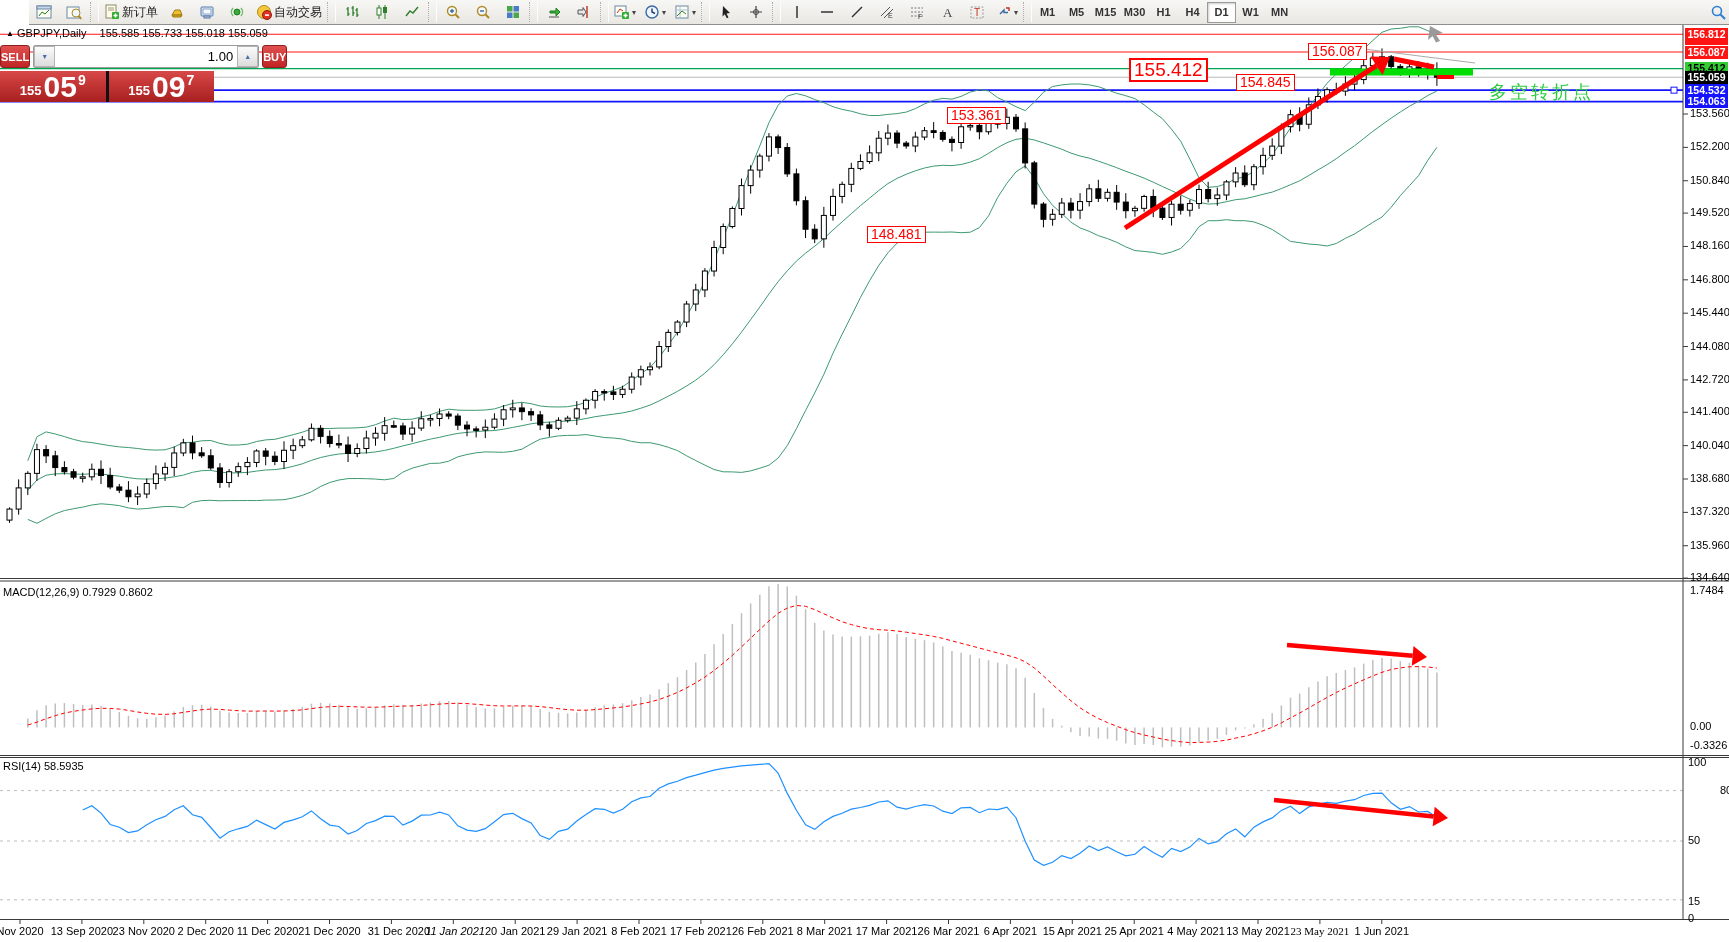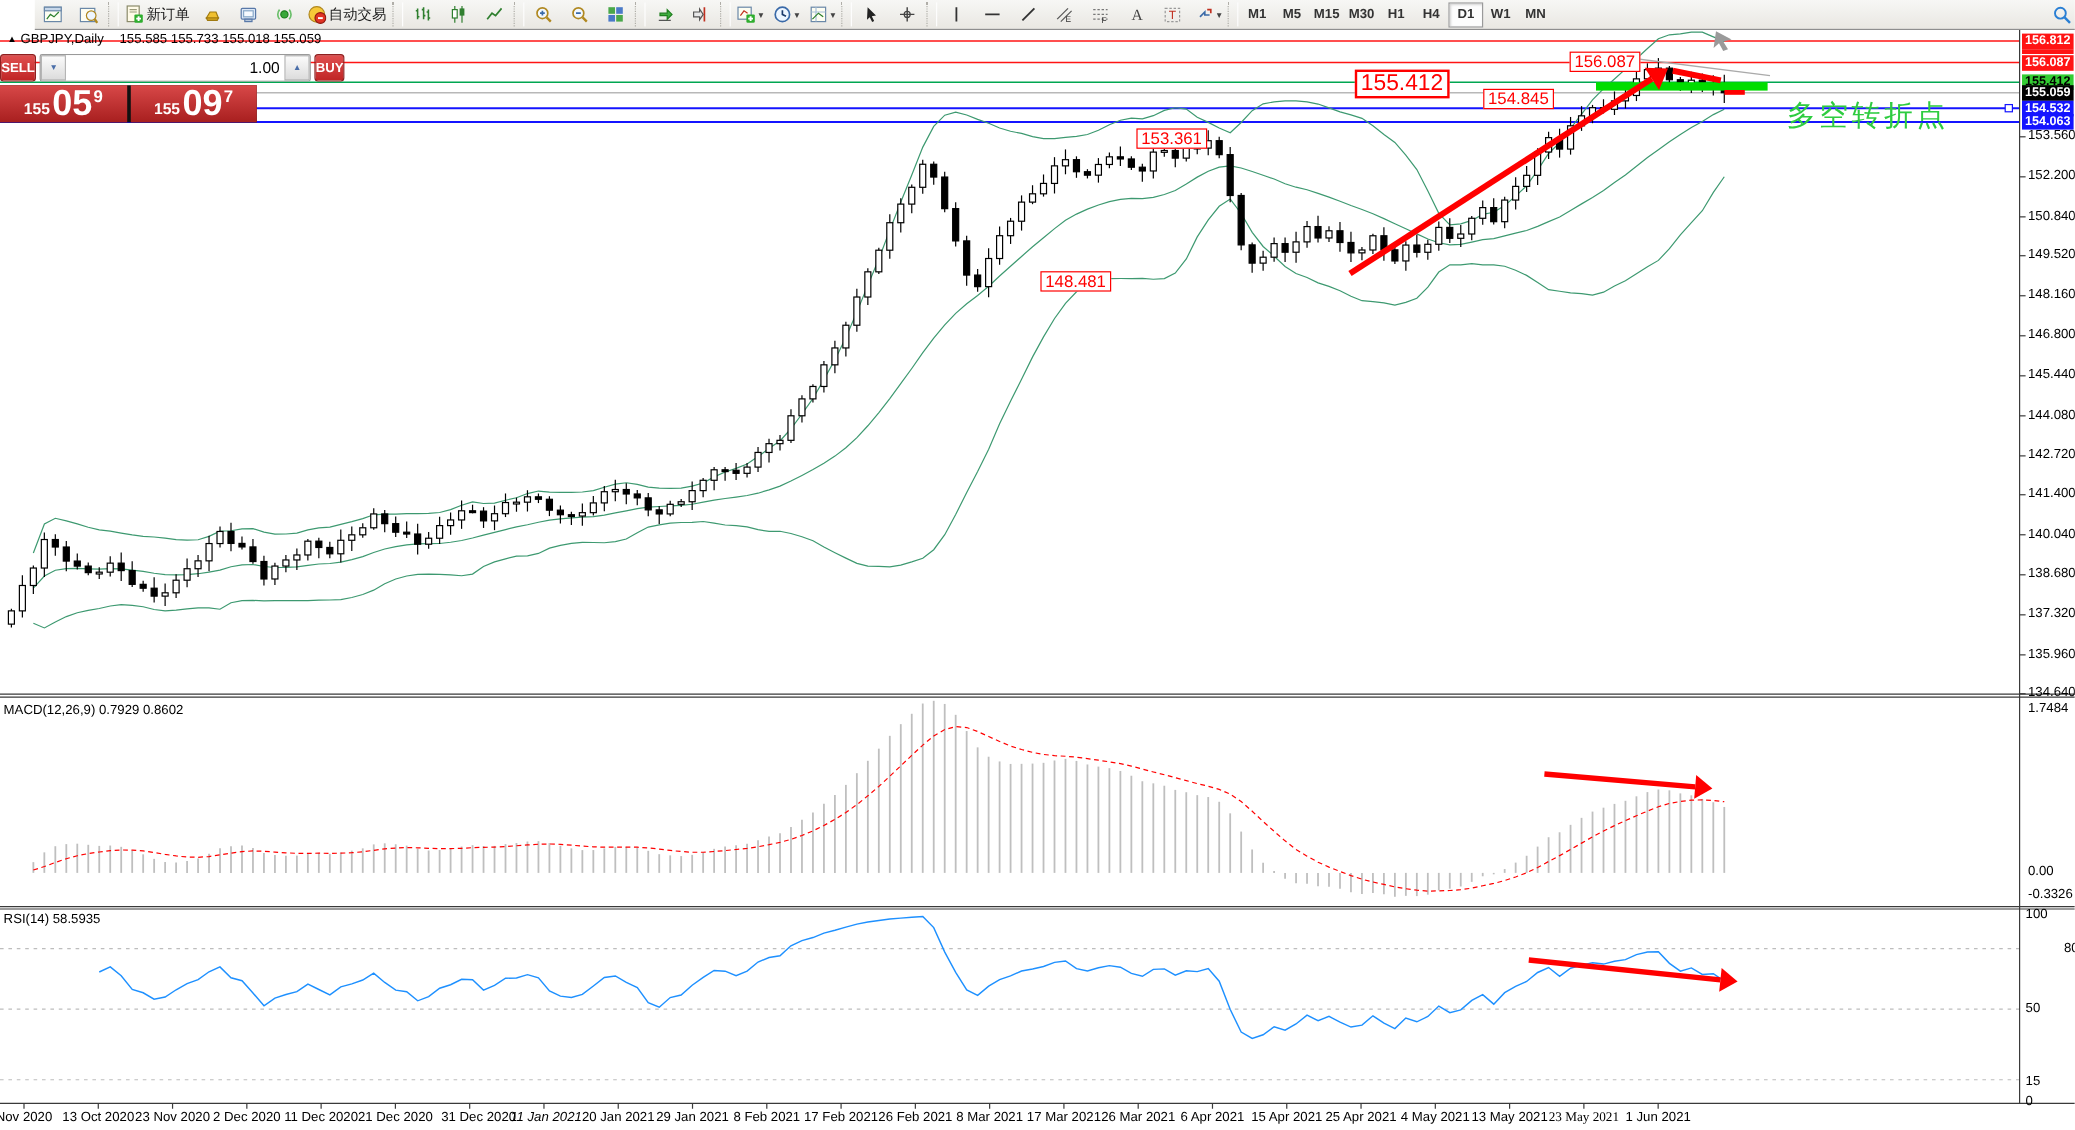--- a/index.html
+++ b/index.html
@@ -30,21 +30,21 @@
   .tick-label{position:absolute;z-index:6;font-size:11px;color:#000;white-space:nowrap;}
   .price-badge{position:absolute;left:1685px;width:43px;height:13px;z-index:7;color:#fff;
                font-size:10.5px;font-weight:bold;text-align:center;line-height:13px;}
   .date-label{position:absolute;top:925px;z-index:6;font-size:11px;color:#000;
               transform:translateX(-50%);white-space:nowrap;}
   
   .plabel{position:absolute;z-index:12;background:#fff;border:2px solid #ff0000;color:#ff0000;
           padding:0 3px;line-height:1.05;white-space:nowrap;}
   .plabel.small{font-size:14px;border-width:1px;}
   .plabel.large{font-size:19px;}
-  .green-note{position:absolute;z-index:12;font-size:24px;letter-spacing:3px;white-space:nowrap;}
+  .green-note{position:absolute;z-index:12;font-size:18px;letter-spacing:3px;white-space:nowrap;}
   
   .trade-widget{position:absolute;left:0;top:45px;width:214px;z-index:20;}
   .tw-row1{display:flex;align-items:flex-start;height:24px;gap:3px;}
   .tw-btn{height:21px;border-radius:3px;border:1px solid #8f1f1f;color:#fff;font-size:11px;
           font-weight:bold;display:flex;align-items:center;justify-content:center;
           background:linear-gradient(#e05050,#c02525);}
   .tw-sell{width:44px;}
   .tw-buy{width:44px;}
   .tw-spin{flex:1;height:21px;background:#fff;border:1px solid #9a9a9a;border-radius:2px;
            display:flex;align-items:stretch;}
@@ -908,21 +908,21 @@
 <div class="price-badge" style="top: 95.1614px; background: rgb(20, 20, 255); color: rgb(255, 255, 255);">154.063</div>
 <div class="tick-label" style="left: 1690px; top: 584px;">1.7484</div>
 <div class="tick-label" style="left: 1690px; top: 720px;">0.00</div>
 <div class="tick-label" style="left: 1690px; top: 739px;">-0.3326</div>
 <div class="tick-label" style="left: 1688px; top: 756px;">100</div>
 <div class="tick-label" style="left: 1688px; top: 784px; margin-left: 32px;">80</div>
 <div class="tick-label" style="left: 1688px; top: 834px;">50</div>
 <div class="tick-label" style="left: 1688px; top: 895px;">15</div>
 <div class="tick-label" style="left: 1688px; top: 912px;">0</div>
 <div class="date-label" style="left: 20px;">Nov 2020</div>
-<div class="date-label" style="left: 81.9px;">13 Oct 2020</div>
+<div class="date-label" style="left: 81.9px;">13 Sep 2020</div>
 <div class="date-label" style="left: 143.8px;">23 Nov 2020</div>
 <div class="date-label" style="left: 205.7px;">2 Dec 2020</div>
 <div class="date-label" style="left: 267.6px;">11 Dec 2020</div>
 <div class="date-label" style="left: 329.5px;">21 Dec 2020</div>
 <div class="date-label" style="left: 391.4px; padding-left: 15px;">31 Dec 2020</div>
 <div class="date-label" style="left: 455px; font-style: italic;">11 Jan 2021</div>
 <div class="date-label" style="left: 515.2px;">20 Jan 2021</div>
 <div class="date-label" style="left: 577.1px;">29 Jan 2021</div>
 <div class="date-label" style="left: 639px;">8 Feb 2021</div>
 <div class="date-label" style="left: 700.9px;">17 Feb 2021</div>

